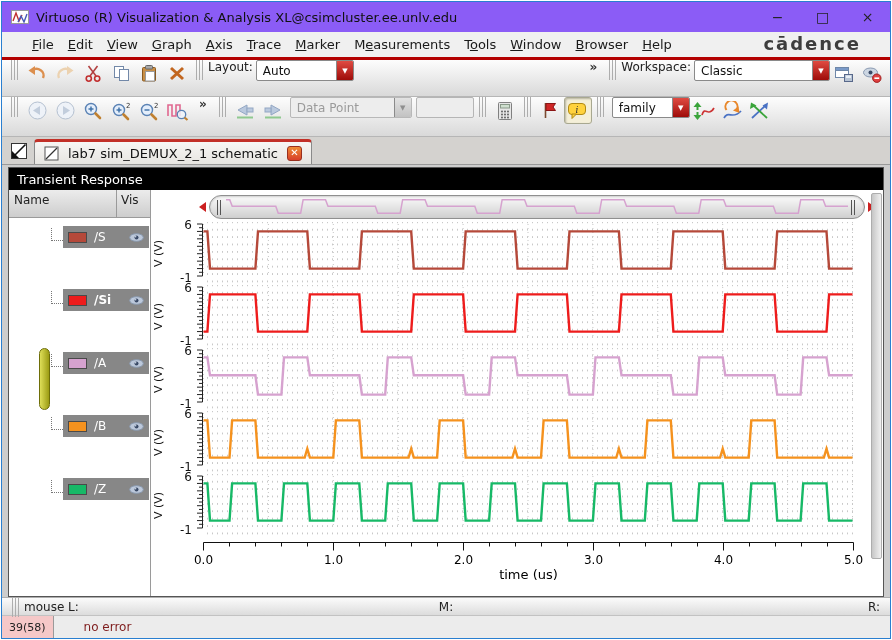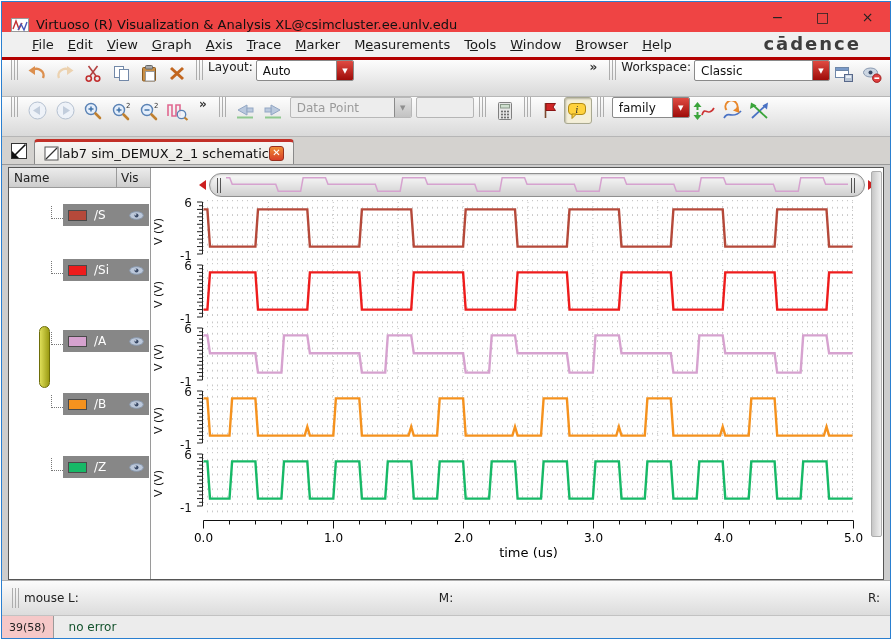--- a/index.html
+++ b/index.html
@@ -1,19 +1,19 @@
 <!DOCTYPE html>
 <html><head>
 <meta charset="utf-8">
 <style>
   *{box-sizing:border-box;margin:0;padding:0}
   html,body{width:892px;height:640px;overflow:hidden;font-family:"DejaVu Sans",sans-serif;background:#fff}
   .window{width:890px;height:638px;margin:1px;border:1px solid #2a7fd0;display:flex;flex-direction:column;background:#f0f0f0}
   
-  .titlebar{height:30px;background:#ef4444;display:flex;align-items:flex-end;padding-left:9px;flex:0 0 auto}
+  .titlebar{height:30px;background:#8b5cf6;display:flex;align-items:center;padding-left:9px;flex:0 0 auto}
   .title-text{font-size:13px;color:#111;margin-left:7px;flex:1;white-space:nowrap}
   .win-btn{width:45px;height:30px;display:flex;align-items:center;justify-content:center;font-size:14px;color:#222}
   
   .menubar{height:25px;background:#f0f0f0;display:flex;align-items:center;padding-left:23px;position:relative;flex:0 0 auto}
   .menu-item{padding:3px 7px;font-size:13px;color:#1a1a1a;white-space:nowrap}
   .logo{position:absolute;right:29px;top:1px;font-size:18px;font-weight:bold;color:#3d3d3d;letter-spacing:2px}
   .redline{height:3px;background:#b30000;flex:0 0 auto}
   
   .toolbar{display:flex;align-items:flex-start;background:linear-gradient(#fdfdfd,#d9d9d9);border-bottom:1px solid #b6b6b6;flex:0 0 auto;padding:0 4px}
   .tb1{height:37px}.tb2{height:40px}
@@ -26,30 +26,30 @@
   .dd .val{font-size:12px;padding:3px 6px 0 6px;color:#111;white-space:nowrap}
   .dd .btn{width:17px;background:linear-gradient(#e04b42,#9e0c09);color:#fff;font-size:7px;display:flex;align-items:center;justify-content:center;border-left:1px solid #8a8a8a}
   .dd.disabled{background:#ededed;border-color:#b8b8b8}
   .dd.disabled .val{color:#9a9a9a}
   .dd.disabled .btn{background:linear-gradient(#e2e2e2,#c2c2c2);color:#8f8f8f}
   .tfield{width:58px;height:21px;border:1px solid #b5b5b5;background:#ededed;border-radius:2px;margin-left:4px}
   .spacer{flex:1}
   
   .tabbar{height:28px;background:#d4d2cf;display:flex;align-items:flex-end;padding-left:6px;border-bottom:1px solid #999;flex:0 0 auto}
   .pretab{margin:0 6px 4px 2px;display:flex}
-  .tab{height:25px;display:flex;align-items:center;background:linear-gradient(#f7f6f4,#e7e5e1);border:1px solid #8a8a8a;border-bottom:none;border-top:3px solid #c23028;border-radius:4px 4px 0 0;padding:0 9px;}
+  .tab{height:25px;display:flex;align-items:center;background:linear-gradient(#f7f6f4,#e7e5e1);border:1px solid #8a8a8a;border-bottom:none;border-top:3px solid #c23028;border-radius:4px 4px 0 0;padding:0 9px;gap:9px}
   .tab-label{font-size:13px;color:#111;white-space:nowrap}
   .tab-close{width:15px;height:15px;background:linear-gradient(#ef8b33,#d8402a);border:1px solid #99301e;border-radius:3px;color:#fff;font-size:10px;line-height:12px;text-align:center;font-weight:bold}
   
   .main{flex:1;background:#cdcdcd;padding:2px 6px 0 6px;display:flex;flex-direction:column;min-height:0}
   .graphwin{flex:1;border:1px solid #555;background:#fff;display:flex;flex-direction:column;min-height:0}
   .gheader{height:22px;background:#000;color:#fff;font-size:13px;display:flex;align-items:center;padding-left:8px;flex:0 0 auto}
   .gbody{flex:1;display:flex;position:relative;background:#fff;min-height:0}
   .panel{width:142px;border-right:1px solid #9a9a9a;position:relative;background:#fff;flex:0 0 auto}
-  .phead{height:20px;display:flex;background:linear-gradient(#ececec,#cdcdcd);border-bottom:1px solid #9a9a9a;font-size:12px;color:#222}
+  .phead{height:28px;display:flex;background:linear-gradient(#ececec,#cdcdcd);border-bottom:1px solid #9a9a9a;font-size:12px;color:#222}
   .phead .c1{flex:1;padding:3px 0 0 5px;border-right:1px solid #9a9a9a}
   .phead .c2{width:33px;padding:3px 0 0 4px}
   .sig-row{position:absolute;left:42px;display:flex;align-items:flex-end;height:22px}
   .tree{width:12px;height:13px;border-left:1px dotted #777;border-bottom:1px dotted #777;margin-bottom:7px}
   .sig-bar{width:86px;height:22px;background:#878787;display:flex;align-items:center;padding:0 5px}
   .swatch{width:19px;height:11px;border:1px solid #4a4a4a;flex:0 0 auto}
   .sig-name{color:#fff;font-size:12px;margin-left:7px;flex:1}
   .eye{display:flex}
   .vslider{position:absolute;left:30px;top:158px;width:11px;height:62px;border-radius:6px;background:linear-gradient(90deg,#dede58,#9c9c14);border:1px solid #6e6e08}
   .plots{flex:1;position:relative;background:#fff;display:flex;flex-direction:column;min-width:0}
@@ -64,26 +64,26 @@
   .vlab{position:absolute;left:1px;top:0;width:13px;height:100%;writing-mode:vertical-rl;transform:rotate(180deg);text-align:center;font-size:11px;color:#111}
   .yt{position:absolute;font-size:12px;color:#111;right:11px}
   .yt.top{top:-4px}
   .yt.bot{bottom:0}
   .comb{position:absolute;right:0;top:0}
   .plot{flex:0 0 650px;position:relative;background-image:radial-gradient(#c9c9c9 0.7px,rgba(0,0,0,0) 0.8px);background-size:5px 7.4px;background-position:2px 4px}
   .plot svg{position:absolute;left:0;top:0}
   .xaxis{height:46px;flex:0 0 auto;position:relative}
   .vscroll{position:absolute;right:1px;top:3px;width:11px;height:366px;background:linear-gradient(90deg,#c6c6c6,#f0f0f0);border:1px solid #adadad;border-radius:2px}
   
-  .statusbar{height:35px;background:linear-gradient(#fbfbfb,#dcdcdc);border-top:1px solid #aeaeae;display:flex;align-items:center;font-size:12px;color:#222;position:relative;padding:0 10px;flex:0 0 auto}
+  .statusbar{height:18px;background:linear-gradient(#fbfbfb,#dcdcdc);border-top:1px solid #aeaeae;display:flex;align-items:center;font-size:12px;color:#222;position:relative;padding:0 10px;flex:0 0 auto}
   .sb-mid{position:absolute;left:50%;transform:translateX(-50%)}
   .sb-right{position:absolute;right:10px}
   .bottombar{height:23px;background:#ececec;display:flex;align-items:stretch;border-top:1px solid #c2c2c2;flex:0 0 auto}
   .badge{background:#f5c8c8;border-right:1px solid #9a9a9a;display:flex;align-items:center;padding:0 7px;font-size:11px;color:#222}
-  .msg{font-size:12px;color:#14532d;margin-left:15px;display:flex;align-items:center}
+  .msg{font-size:12px;color:#7f1d1d;margin-left:30px;display:flex;align-items:center}
 </style>
 </head>
 <body>
 
 <div class="window">
 
   <div class="titlebar">
     <span style="display:flex">
       <svg width="18" height="14">
           <rect x="0.5" y="0.5" width="17" height="13" fill="#fff" stroke="#999"></rect>
@@ -332,20 +332,21 @@
             <line x1="2" y1="13" x2="13" y2="2" stroke="#333" stroke-width="1.3"></line>
           </svg>
         </span>
       <span class="tab-label">lab7 sim_DEMUX_2_1 schematic</span>
       <span class="tab-close">✕</span>
     </div>
   </div>
 
   <div class="main">
     <div class="graphwin">
+      <div class="gheader">Transient Response</div>
       <div class="gbody">
 
         <div class="panel">
           <div class="phead">
             <span class="c1">Name</span>
             <span class="c2">Vis</span>
           </div>
         <div class="sig-row" style="top: 36px;">
               <span class="tree"></span>
               <span class="sig-bar">
@@ -353,21 +354,21 @@
                 <span class="sig-name">/S</span>
                 <span class="eye">
                   <svg width="15" height="9">
                     <ellipse cx="7.5" cy="4.5" rx="6.8" ry="3.8" fill="#bcc8da" stroke="#8a9ab0"></ellipse>
                     <circle cx="7.5" cy="4.5" r="2" fill="#3a4a66"></circle>
                     <circle cx="6.7" cy="3.7" r="0.7" fill="#dce6f2"></circle>
                   </svg>
                 </span>
               </span>
             </div>
-            <div class="sig-row" style="top: 91px;">
+            <div class="sig-row" style="top: 99px; font-weight: bold;">
               <span class="tree"></span>
               <span class="sig-bar">
                 <span class="swatch" style="background: rgb(238, 28, 28);"></span>
                 <span class="sig-name">/Si</span>
                 <span class="eye">
                   <svg width="15" height="9">
                     <ellipse cx="7.5" cy="4.5" rx="6.8" ry="3.8" fill="#bcc8da" stroke="#8a9ab0"></ellipse>
                     <circle cx="7.5" cy="4.5" r="2" fill="#3a4a66"></circle>
                     <circle cx="6.7" cy="3.7" r="0.7" fill="#dce6f2"></circle>
                   </svg>

